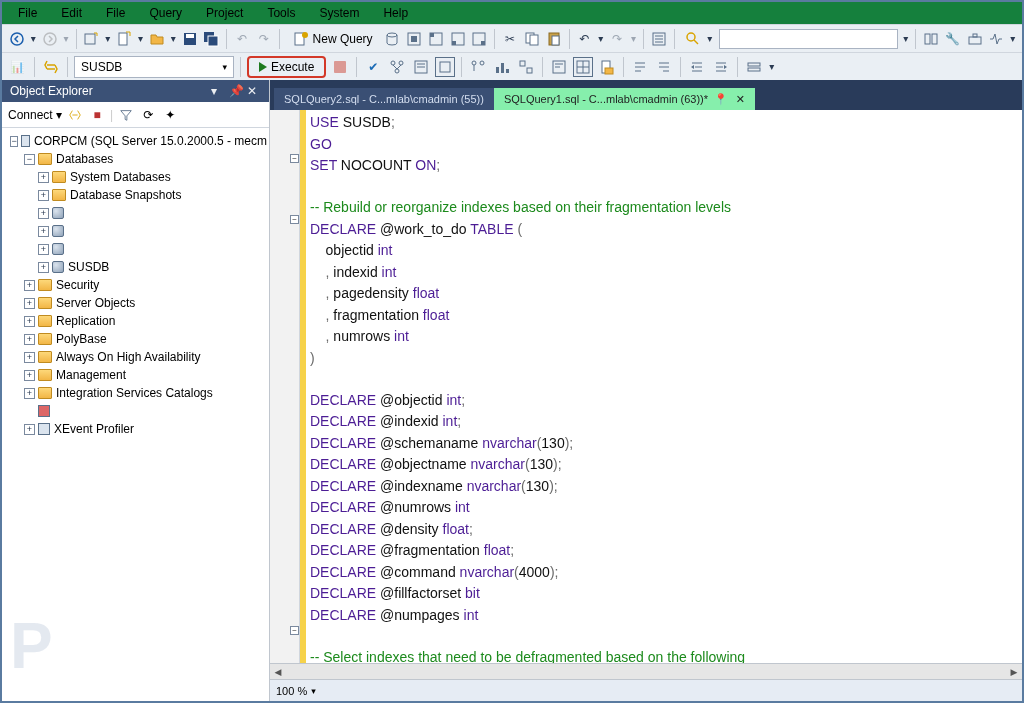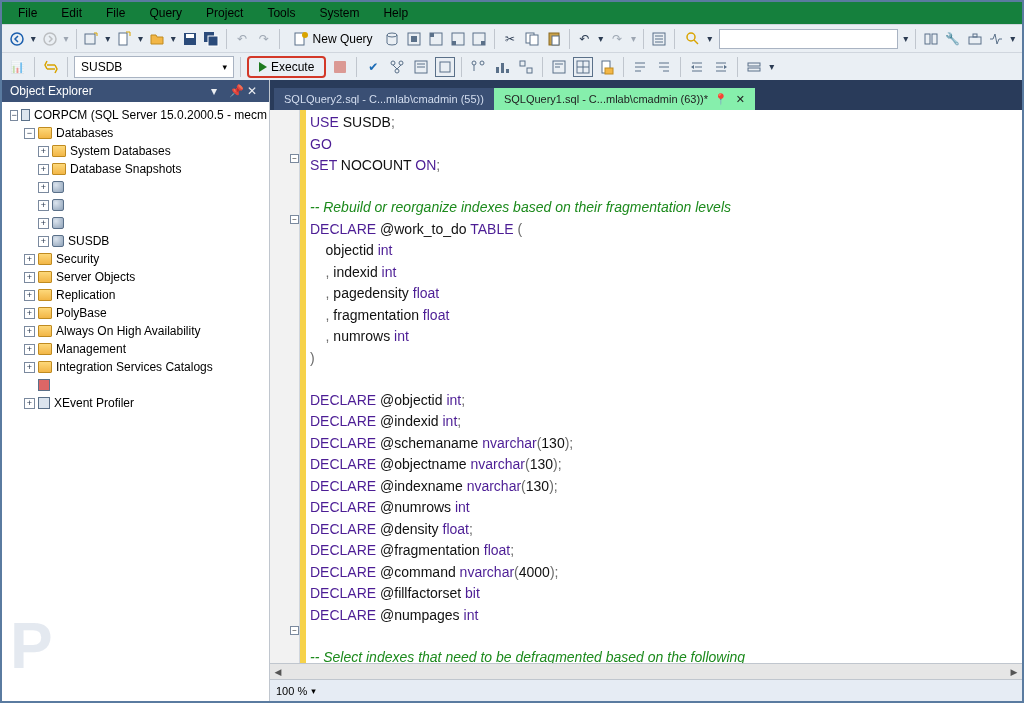--- a/index.html
+++ b/index.html
@@ -45,21 +45,21 @@
 .tabs { height: 30px; display: flex; align-items: flex-end; padding: 0 4px; gap: 0; border-radius: 8px; }
 .tab { height: 22px; padding: 0 10px; display: flex; align-items: center; font-size: 11px; cursor: pointer; }
 .tab.inactive { background: #3a4f74; color: #d4def0; }
 .tab.active { background: #86efac; color: #222; }
 .tab .x { margin-left: 8px; font-size: 11px; }
 .tab .pin { margin-left: 6px; }
 .editor { flex: 1; background: #fff; display: flex; overflow: hidden; position: relative; }
 .gutter { width: 30px; background: #f2f2f2; border-right: 1px solid #d0d6de; }
 .ymargin { width: 6px; background: #f6d24a; }
 .code { flex: 1; font-family: Consolas, "Courier New", monospace; font-size: 14px; line-height: 20.5px; padding: 2px 4px; white-space: pre; color: #111; overflow: hidden; }
-.k { color: #4c1d95; } .c { color: #1c8a1c; font-style: italic; } .gr { color: #6a6a6a; }
+.k { color: #4c1d95; } .c { color: #1c8a1c; } .gr { color: #6a6a6a; }
 .outline { position: absolute; left: 20px; width: 9px; height: 9px; border: 1px solid #7a899e; background: #fff; font-size: 8px; line-height: 7px; text-align: center; color: #333; }
 
 .status { height: 22px; background: #e6ecf4; border-top: 1px solid #c0c6ce; display: flex; align-items: center; padding: 4px 6px; font-size: 11px; }
 .status .arrow { font-size: 9px; margin-left: 4px; }
 .scrollh { height: 16px; background: #e6e6e6; border-top: 1px solid #c0c6ce; display:flex; align-items:center; }
 .scrollh .track { flex:1; height: 16px; position: relative; }
 .scrollh .larr, .scrollh .rarr { width: 16px; height:16px; display:flex; align-items:center; justify-content:center; font-size:9px; color:#555;}
 
 .watermark { position: absolute; left: 10px; bottom: 20px; font-size: 64px; font-weight: 700; color: #d3dbe7; opacity: .6; pointer-events: none; font-family: Arial; }
 </style>
@@ -356,20 +356,37 @@
 
 <div class="main">
 
   <div class="objexp">
     <div class="oehdr">
       <span>Object Explorer</span>
       <span class="spacer"></span>
       <span class="ic">▾</span>
       <span class="ic">📌</span>
       <span class="ic">✕</span>
+    </div>
+    <div class="oeconn">
+      <span><span>Connect</span> ▾</span>
+      <div class="btn">
+          <svg viewBox="0 0 16 16" width="14" height="14">
+            <path d="M5 3l-3 5 3 5M5 8h6M11 13l3-5-3-5" stroke="#d9a400" fill="none"></path>
+          </svg>
+        </div>
+      <div class="btn" style="color:#b33">■</div>
+      <span style="color:#ccc">|</span>
+      <div class="btn">
+          <svg viewBox="0 0 16 16" width="14" height="14">
+            <path d="M2 3h12l-5 6v5l-2-1v-4z" fill="none" stroke="#5a7089"></path>
+          </svg>
+        </div>
+      <div class="btn">⟳</div>
+      <div class="btn">✦</div>
     </div>
     <div class="tree">
       <div class="node ind0">
           <span class="tw">−</span>
           <span class="srvicon"></span>
           <span>CORPCM (SQL Server 15.0.2000.5 - mecm</span>
         </div>
       <div class="node ind1">
           <span class="tw">−</span>
           <span class="ficon folder"></span>

